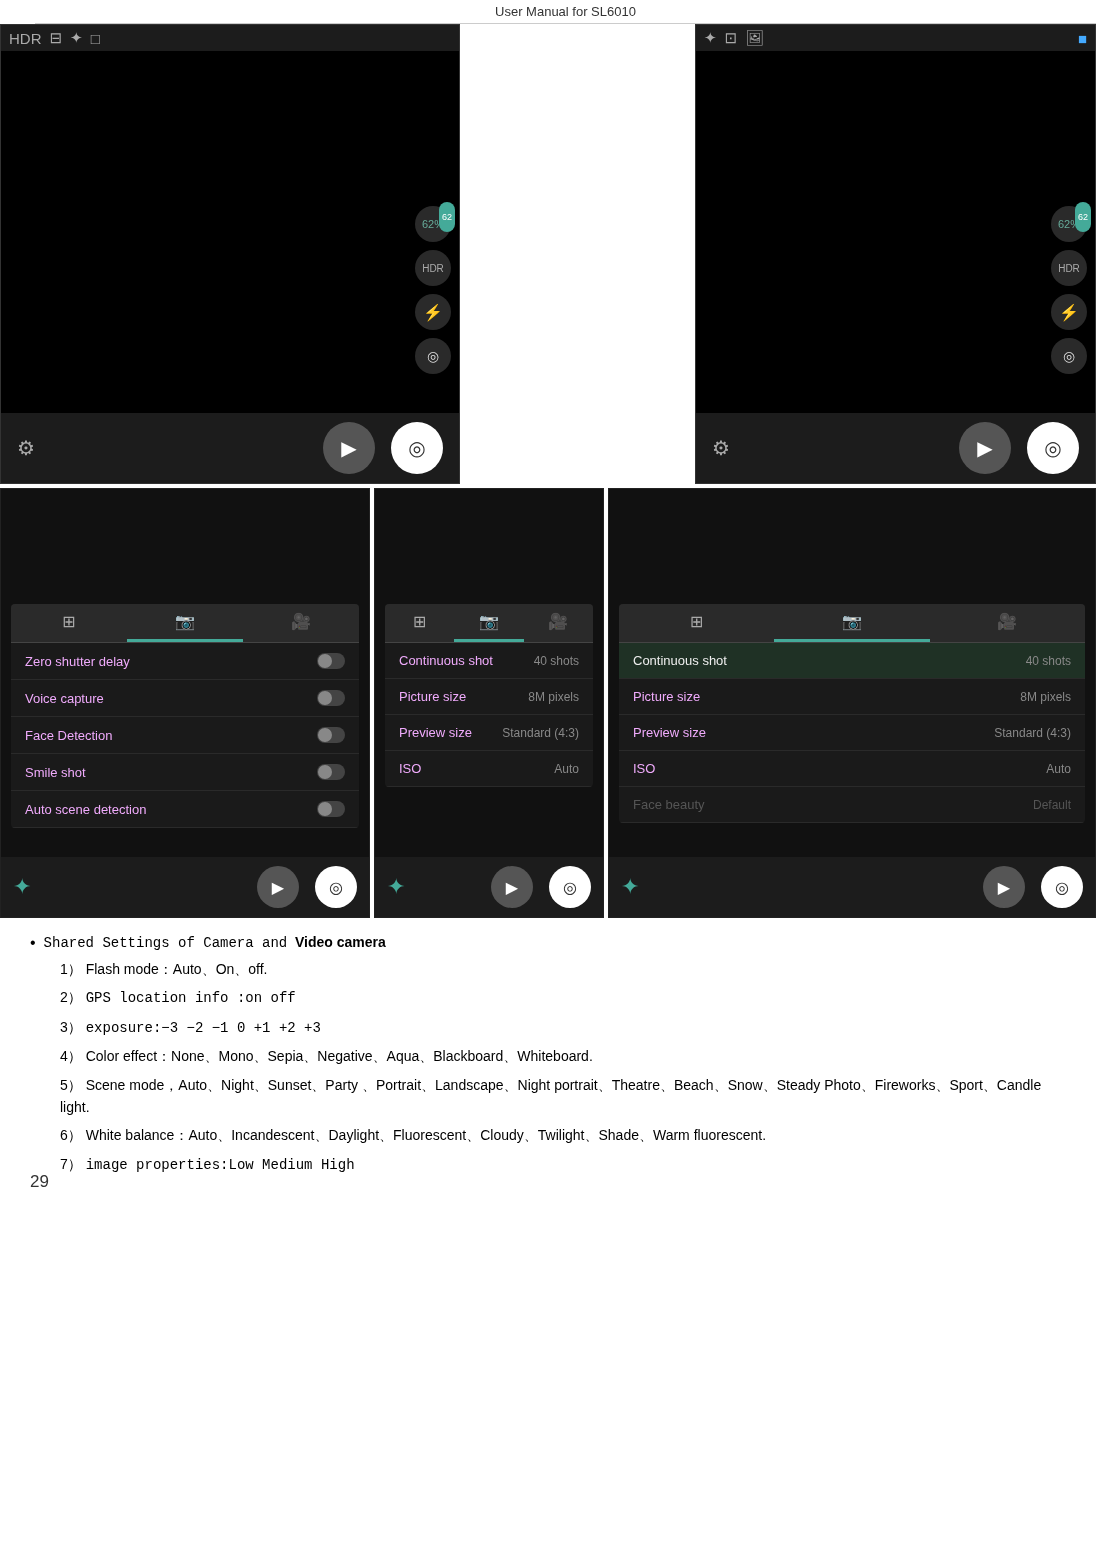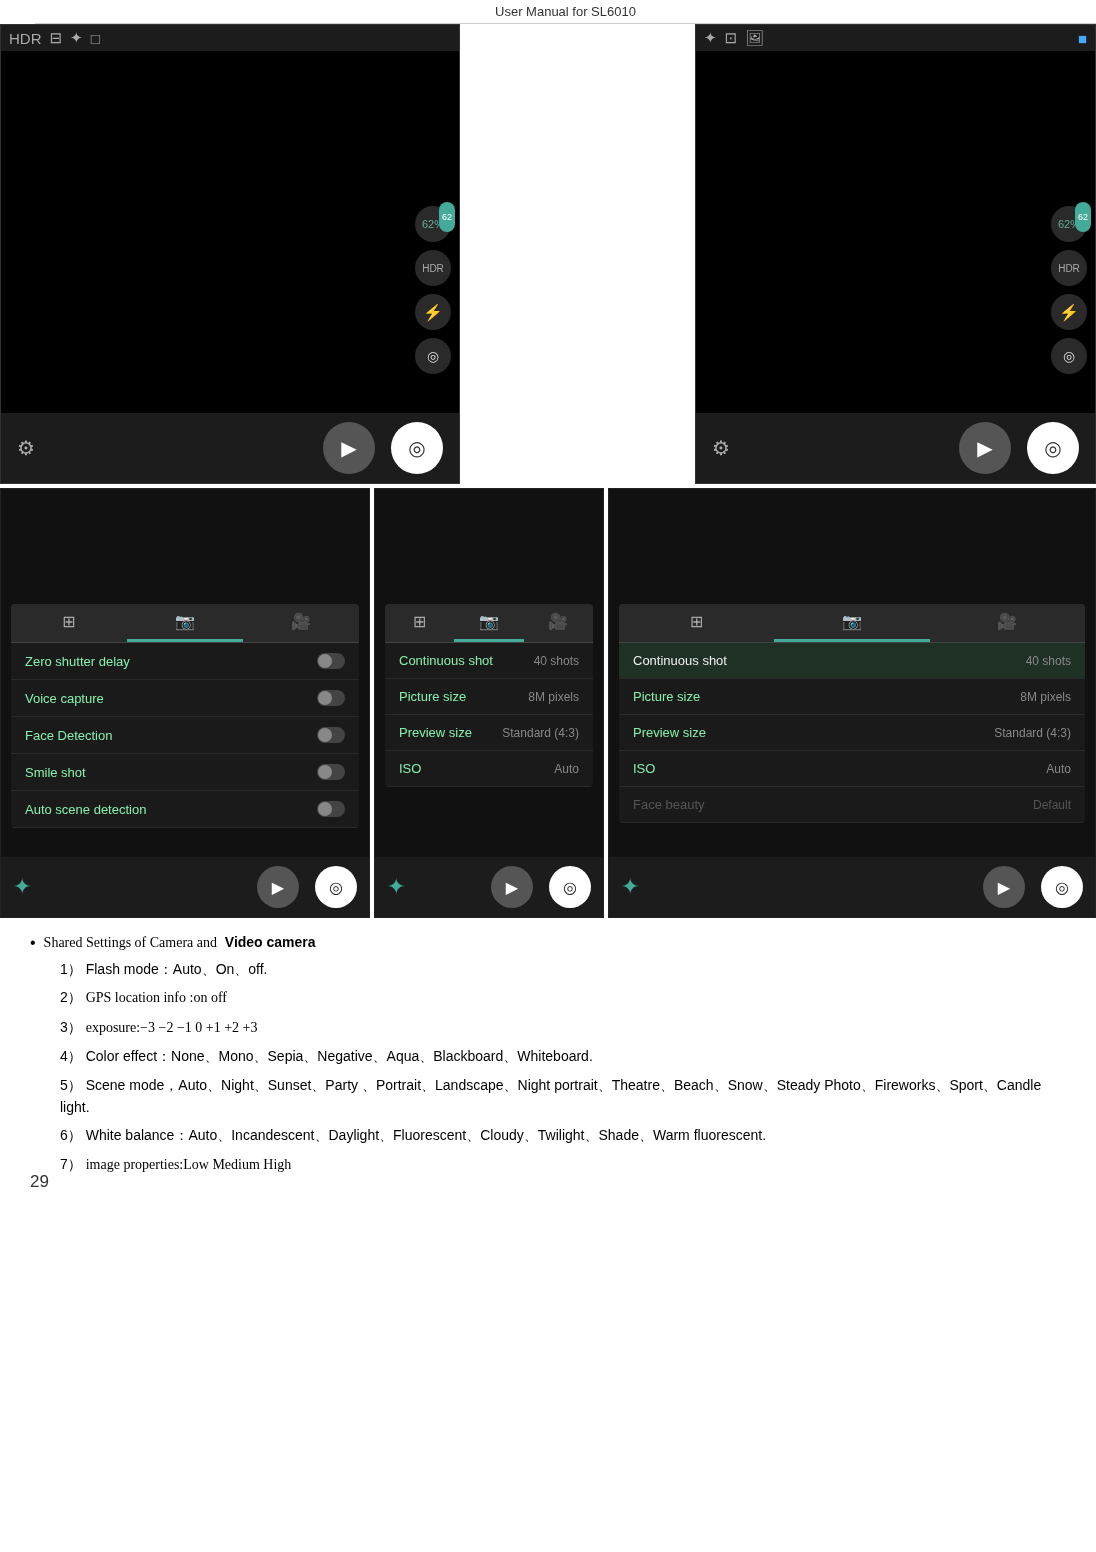--- a/index.html
+++ b/index.html
@@ -170,21 +170,21 @@
     }
     
     .settings-row {
       display: flex;
       align-items: center;
       justify-content: space-between;
       padding: 10px 14px;
       border-bottom: 1px solid #2a2a2a;
     }
     .settings-row-label {
-      color: #86efac;
+      color: #f0abfc;
       font-size: 13px;
     }
     .settings-row-value {
       color: #888;
       font-size: 12px;
     }
     .toggle-off {
       width: 28px;
       height: 16px;
       background: #444;
@@ -231,21 +231,21 @@
     .bullet-dot {
       margin-right: 8px;
       font-size: 16px;
     }
     .indent {
       margin-left: 30px;
       margin-bottom: 6px;
       font-size: 14px;
       line-height: 1.6;
     }
-    .monospace { font-family: Liberation Serif, serif; }
+    .monospace { font-family: Liberation Mono, monospace; }
     .bold { font-weight: bold; }
     .page-num {
       position: absolute;
       bottom: 10px;
       left: 30px;
       font-size: 17px;
       color: #333;
     }
     .title-bar {
       display: flex;

